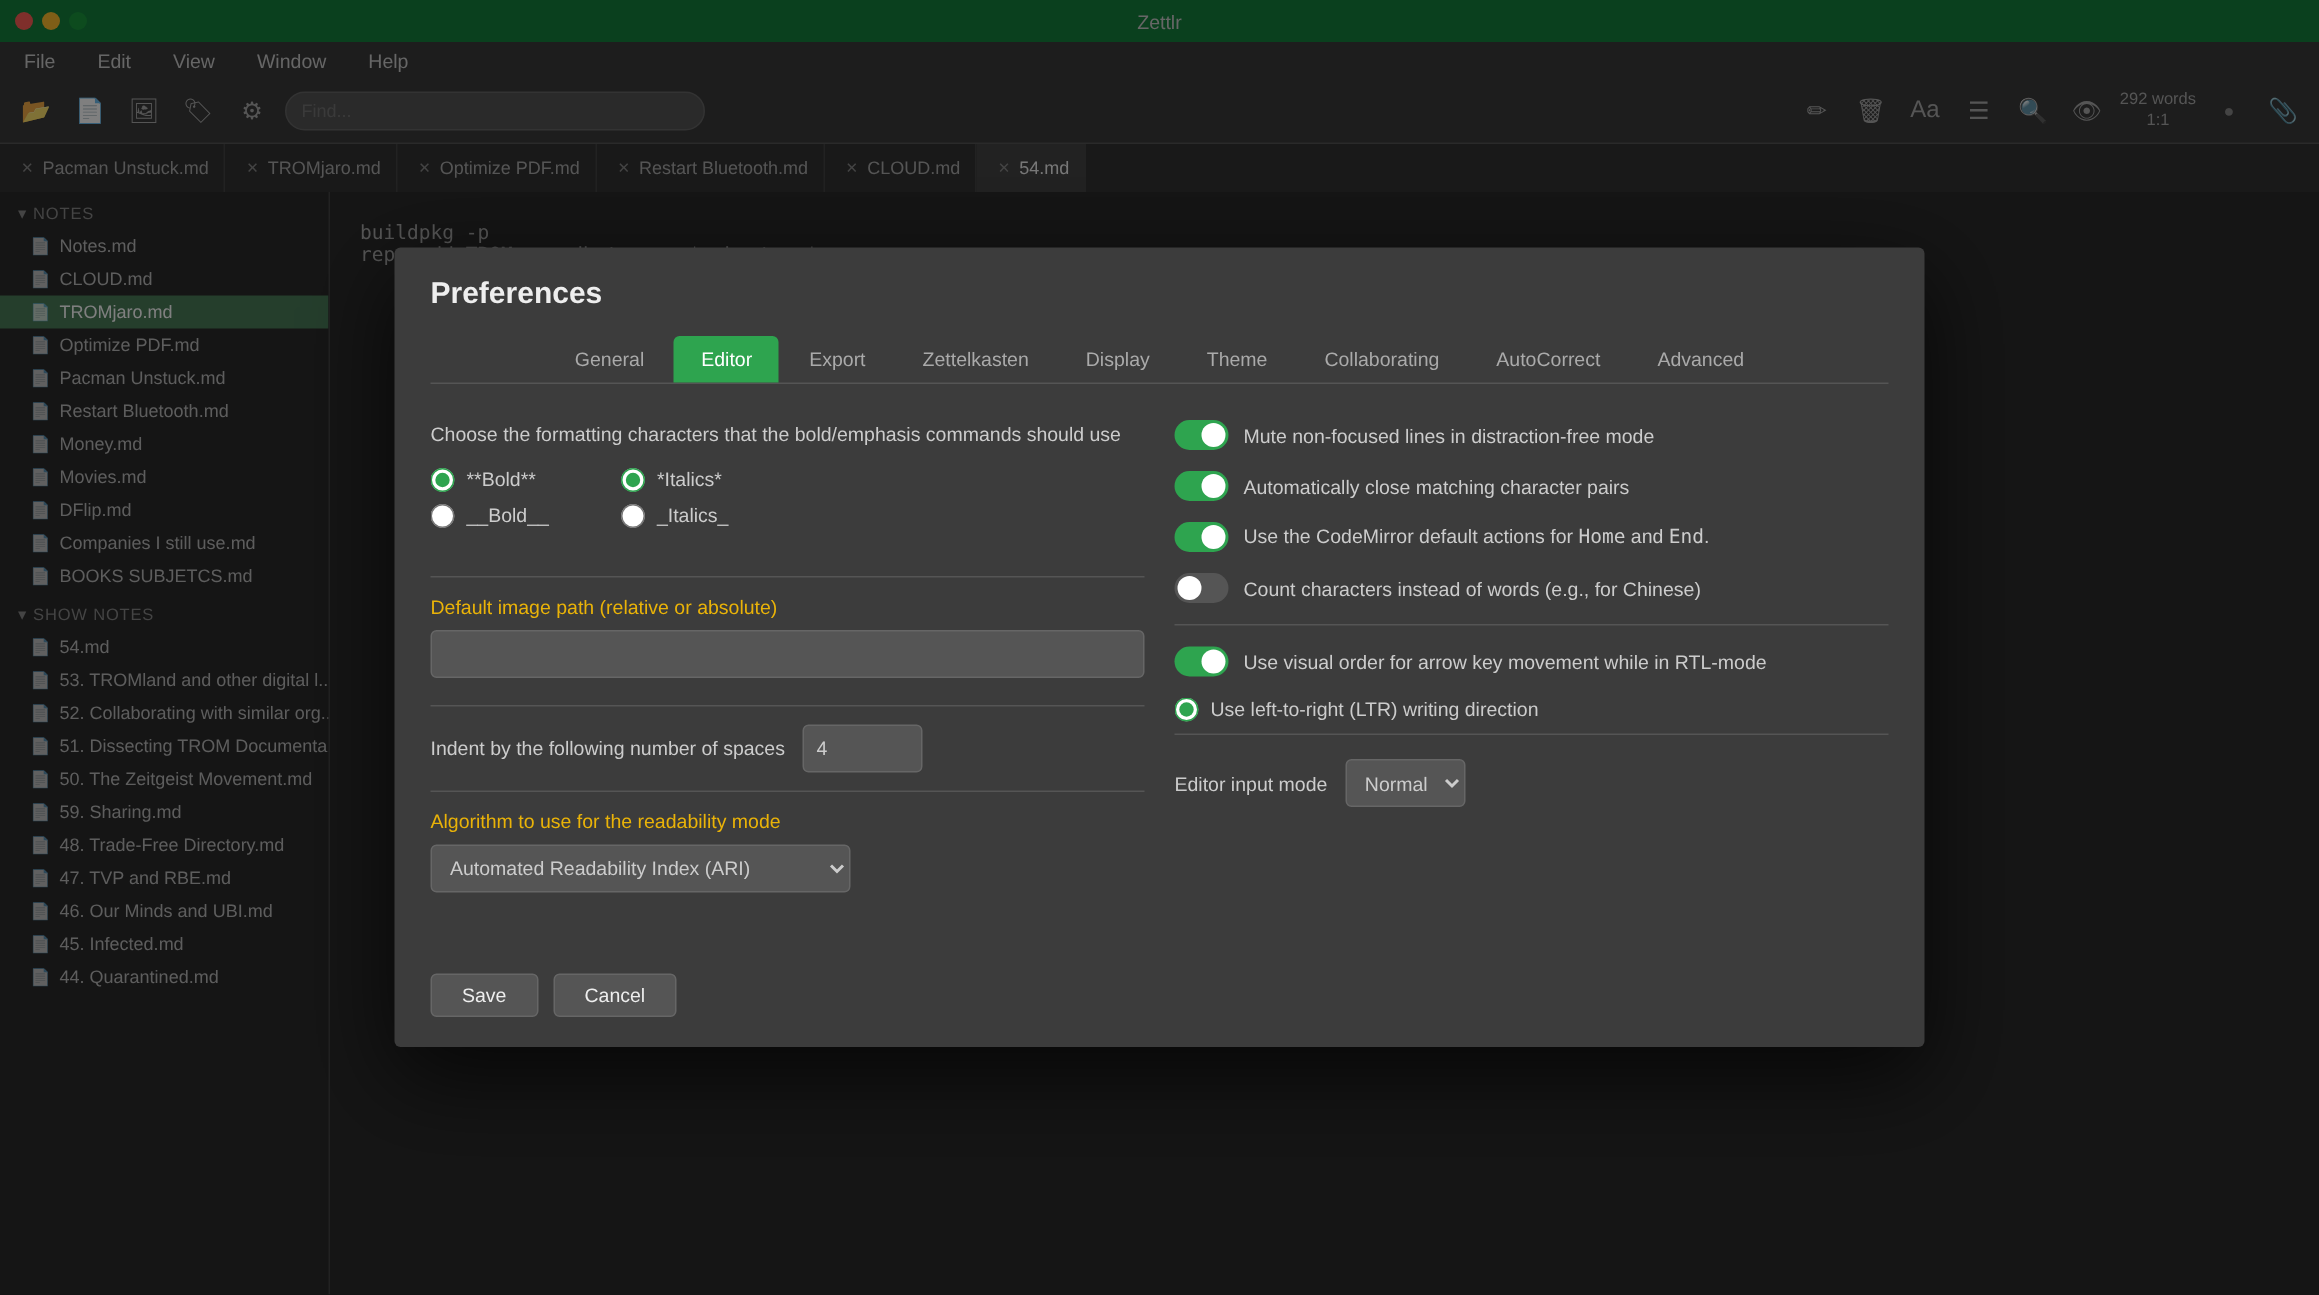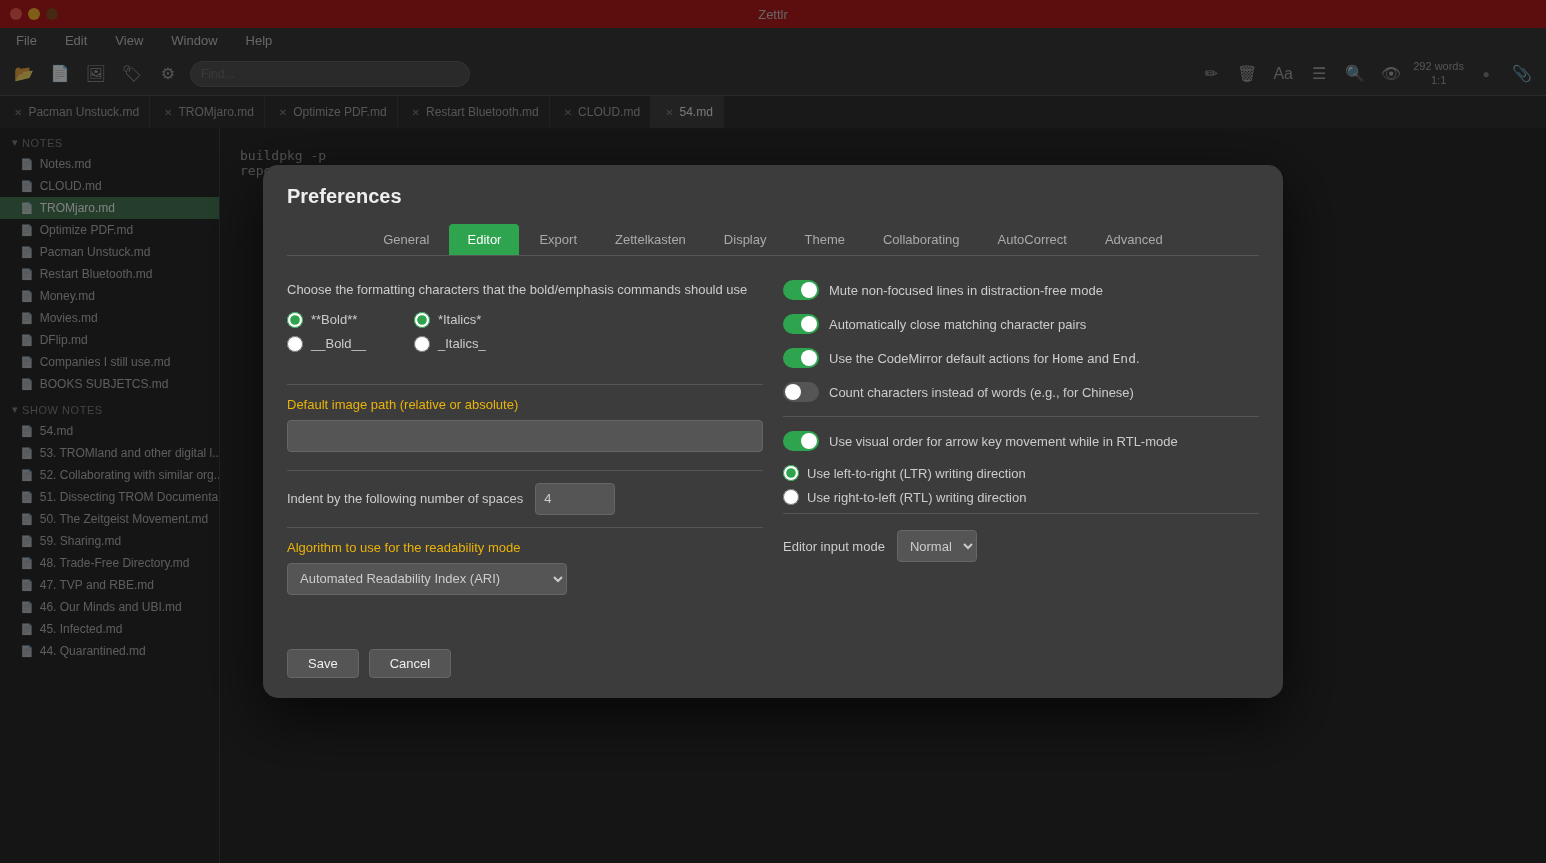--- a/index.html
+++ b/index.html
@@ -9,21 +9,21 @@
       color: #ccc;
       width: 1546px;
       height: 863px;
       overflow: hidden;
       position: relative;
     }
 
     
     .title-bar {
       height: 28px;
-      background: #b91c1c;
+      background: #15803d;
       display: flex;
       align-items: center;
       justify-content: center;
       position: relative;
       -webkit-app-region: drag;
     }
     .title-bar-title {
       font-size: 13px;
       color: #ccc;
       font-weight: 500;
@@ -183,21 +183,21 @@
       position: fixed;
       top: 0; left: 0; right: 0; bottom: 0;
       background: rgba(0,0,0,0.5);
       display: flex;
       align-items: center;
       justify-content: center;
       z-index: 100;
     }
     .dialog {
       background: #3c3c3c;
-      border-radius: 15px;
+      border-radius: 4px;
       width: 1020px;
       max-height: 580px;
       overflow: hidden;
       box-shadow: 0 20px 60px rgba(0,0,0,0.7);
     }
     .dialog-header {
       padding: 20px 24px 0;
     }
     .dialog-title {
       font-size: 20px;
@@ -355,21 +355,21 @@
 
     .toggle-divider {
       border: none;
       border-top: 1px solid #555;
       margin: 8px 0 14px;
     }
 
     
     .radio-option-row {
       display: flex;
-      align-items: center;
+      align-items: flex-start;
       gap: 8px;
       font-size: 13px;
       color: #ccc;
       margin-bottom: 8px;
       cursor: pointer;
     }
 
     
     .editor-mode-row {
       display: flex;
@@ -706,24 +706,20 @@
           <div class="toggle on">
             <div class="toggle-knob"></div>
           </div>
           <span>Use visual order for arrow key movement while in RTL-mode</span>
         </div>
 
         <div class="radio-option-row">
           <input type="radio" name="writing_dir" class="radio-input" checked="" style="">
           <span>Use left-to-right (LTR) writing direction</span>
         </div>
-        <div class="radio-option-row">
-          <input type="radio" name="writing_dir" class="radio-input" style="">
-          <span>Use right-to-left (RTL) writing direction</span>
-        </div>
 
         <hr class="toggle-divider">
 
         <div class="editor-mode-row">
           <span>Editor input mode</span>
           <select class="select-input">
             <option>Normal</option>
             <option>Vim</option>
             <option>Emacs</option>
           </select>

